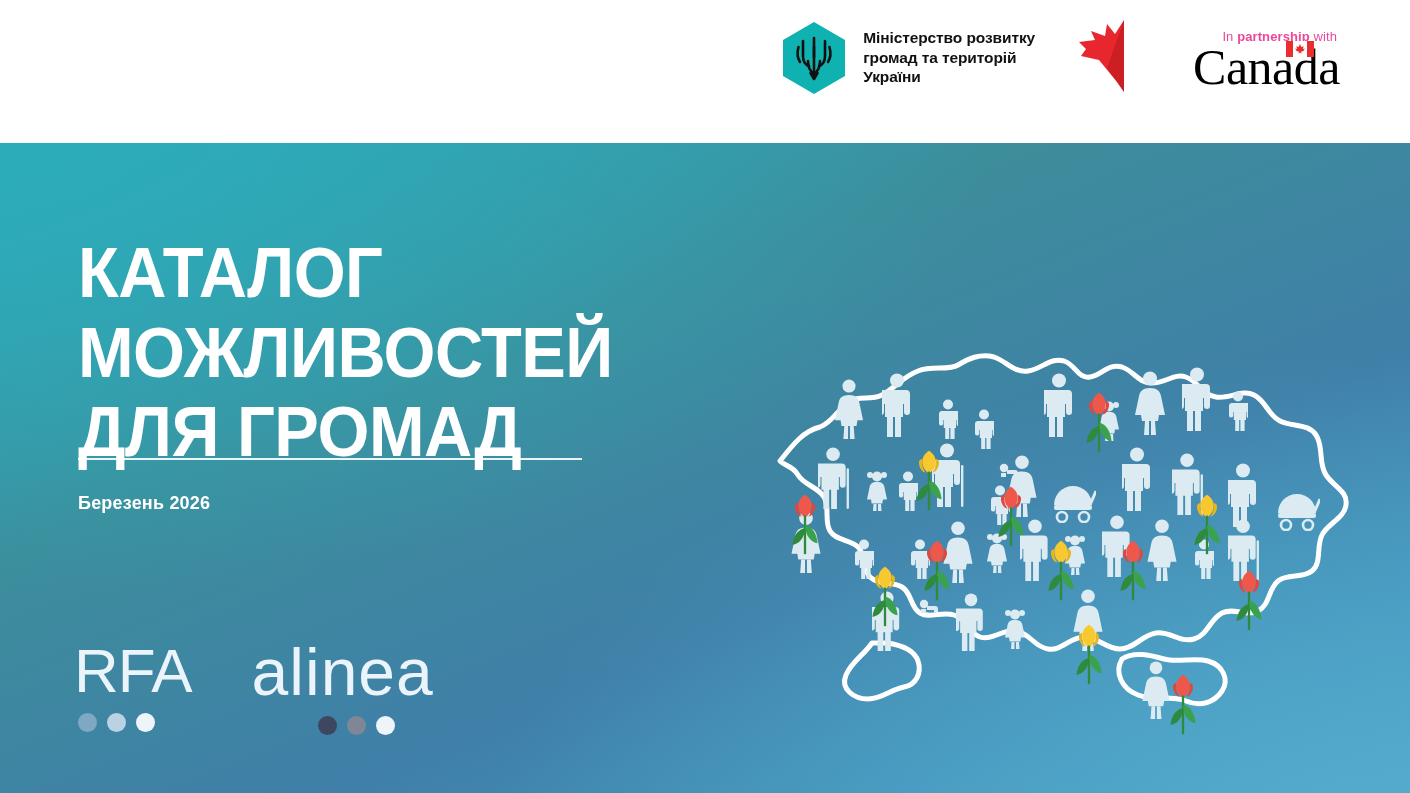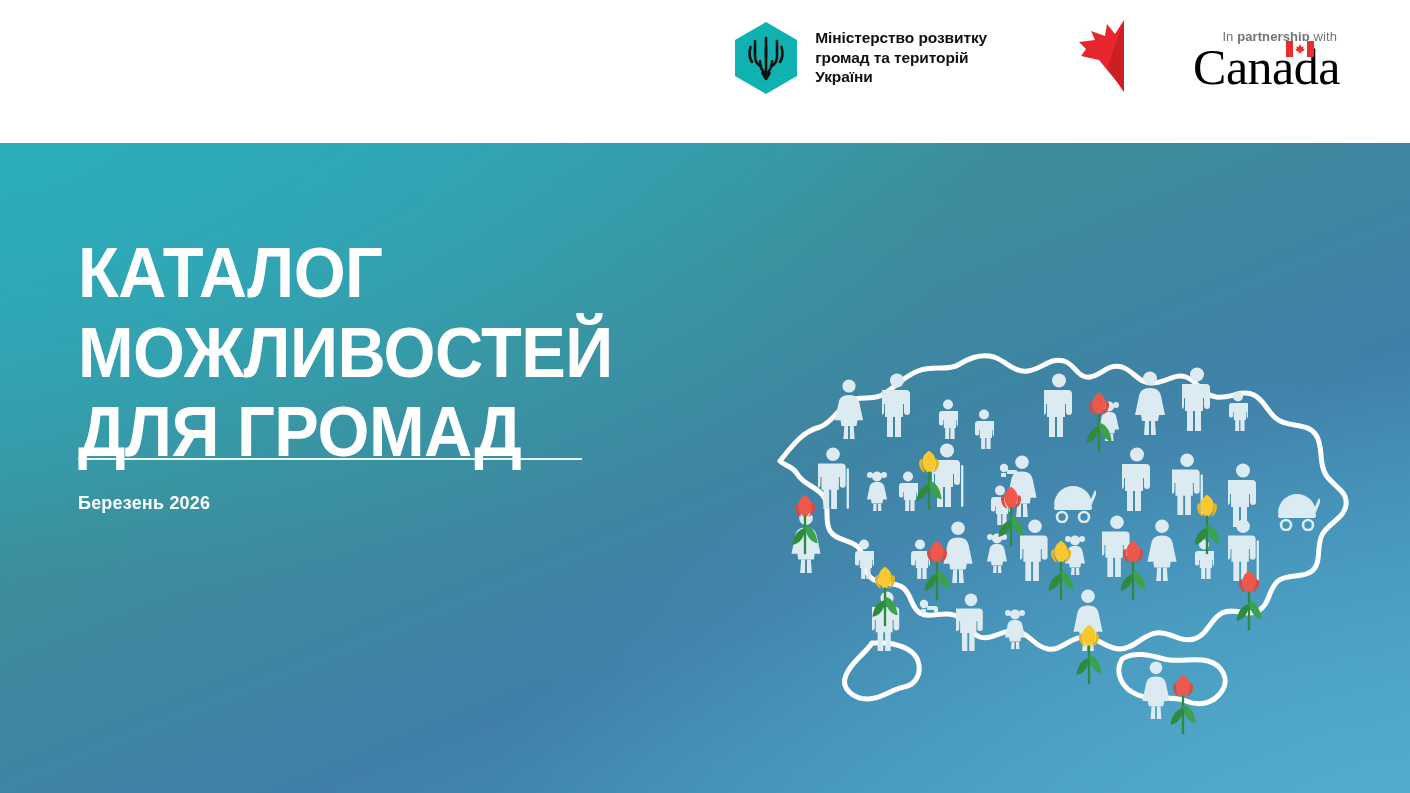--- a/index.html
+++ b/index.html
@@ -25,21 +25,21 @@
     background: #ffffff;
     z-index: 20;
   }
   .header-logos {
     position: absolute;
     right: 70px;
     top: 0;
     height: 115px;
     display: flex;
     align-items: center;
-    gap: 90px;
+    gap: 42px;
   }
 
   
   .ministry-logo {
     display: flex;
     align-items: center;
     gap: 16px;
   }
   .hex-wrap {
     width: 66px;
@@ -66,21 +66,21 @@
   .leaf-wrap { width: 62px; height: 84px; }
   .canada-right {
     display: flex;
     flex-direction: column;
     align-items: flex-end;
     justify-content: center;
     padding-top: 6px;
   }
   .partnership {
     font-size: 13px;
-    color: #737373;
+    color: #ec4899;
     letter-spacing: .1px;
     margin-bottom: -2px;
     margin-right: 3px;
   }
   .partnership b { font-weight: 700; }
   .canada-word-wrap { position: relative; margin-left: 48px; }
   .canada-word {
     font-family: "Liberation Serif", serif;
     font-size: 50px;
     line-height: 1;
@@ -243,20 +243,41 @@
 
   <div class="stage">
 
     <div class="title">Каталог можливостей
 для громад</div>
 
     <div class="divider"></div>
 
     <div class="date">Березень 2026</div>
 
+    <div class="partners">
+
+      <div class="partner">
+        <div class="rfa-word">RFA</div>
+        <div class="dots rfa-dots">
+          <span class="dot" style="background:#7FA8C4"></span>
+          <span class="dot" style="background:#BAD2E2"></span>
+          <span class="dot" style="background:#EEF5FA"></span>
+        </div>
+      </div>
+
+      <div class="partner">
+        <div class="alinea-word">alinea</div>
+        <div class="dots alinea-dots">
+          <span class="dot" style="background:#3E4661"></span>
+          <span class="dot" style="background:#7F8796"></span>
+          <span class="dot" style="background:#EEF5FA"></span>
+        </div>
+      </div>
+
+    </div>
 
     <div class="map-wrap">
       <svg viewBox="0 0 620 420" xmlns="http://www.w3.org/2000/svg">
         <defs>
 
           <symbol id="adult" viewBox="0 0 30 64">
             <circle cx="15" cy="7.5" r="7"></circle>
             <path d="M6 17 h18 a4 4 0 0 1 4 4 v18 a3 3 0 0 1-6 0 v-8 h-1 v13 h-2 v22 h-6 V44 h-2 v20 h-6 V44 h-2 V31 h-1 v8 a3 3 0 0 1-6 0 V21 a4 4 0 0 1 4-4 z"></path>
           </symbol>
           <symbol id="woman" viewBox="0 0 32 64">

